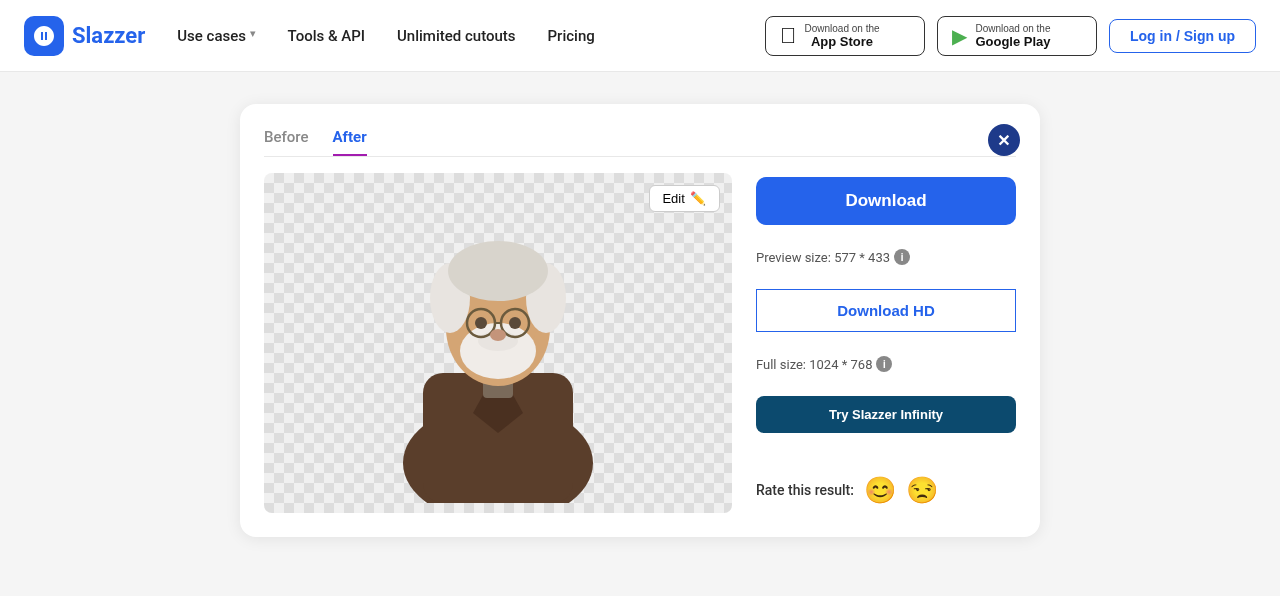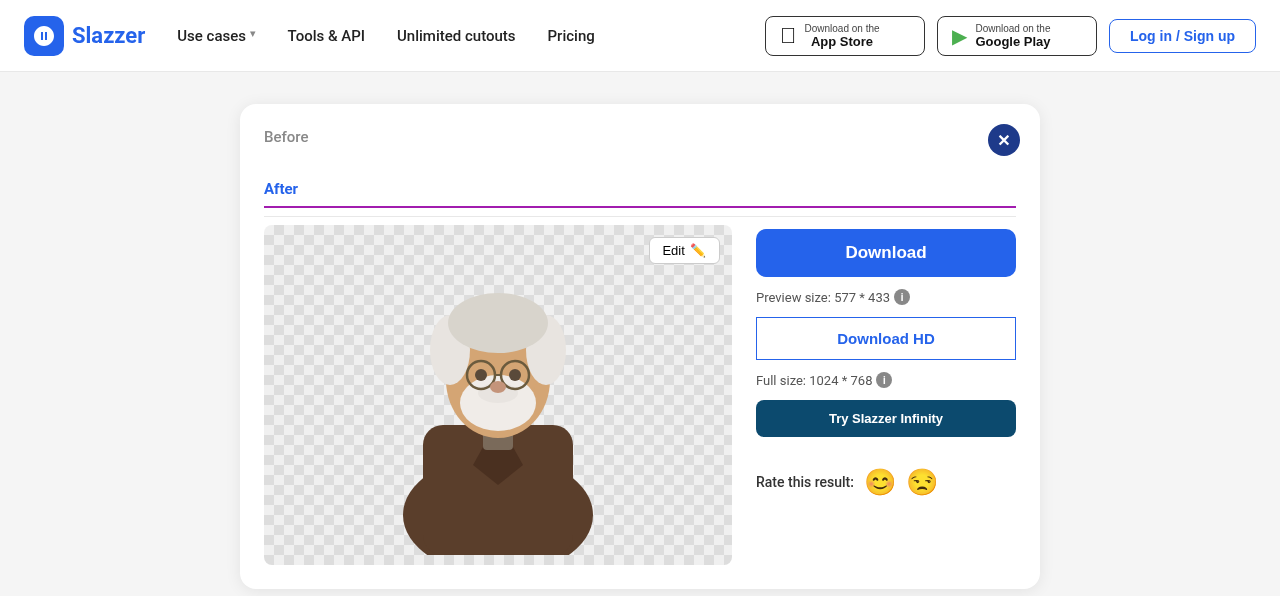--- a/index.html
+++ b/index.html
@@ -92,24 +92,23 @@
       background: white;
       border-radius: 16px;
       box-shadow: 0 2px 16px rgba(0,0,0,0.08);
       width: 800px;
       padding: 24px;
       position: relative;
     }
     .card-tabs {
       display: flex;
       gap: 24px;
-      margin-bottom: 8px;
+      margin-bottom: 16px;
       border-bottom: 1px solid #e8e8e8;
-      padding-bottom: 8px;
-      flex-direction: column;
+      padding-bottom: 0;
     }
     .tab {
       font-size: 15px;
       font-weight: 500;
       color: #888;
       cursor: pointer;
       padding-bottom: 8px;
       border-bottom: 2px solid transparent;
     }
     .tab.active {
@@ -169,21 +168,21 @@
       cursor: pointer;
       display: flex;
       align-items: center;
       gap: 6px;
     }
     
     .right-panel {
       width: 260px;
       display: flex;
       flex-direction: column;
-      gap: 12px;
+      gap: 24px;
       padding-top: 4px;
     }
     .download-btn {
       background: #2563eb;
       color: white;
       border: none;
       border-radius: 10px;
       padding: 14px;
       font-size: 17px;
       font-weight: 600;

